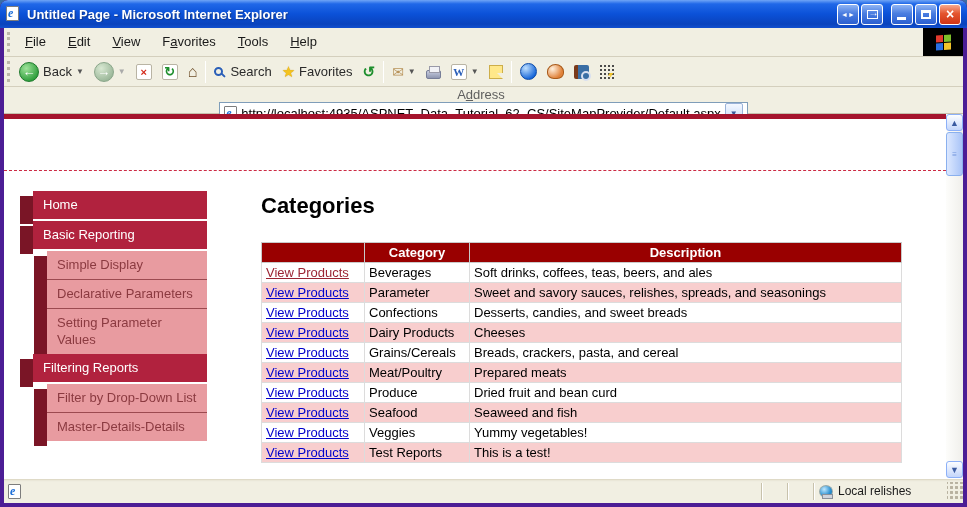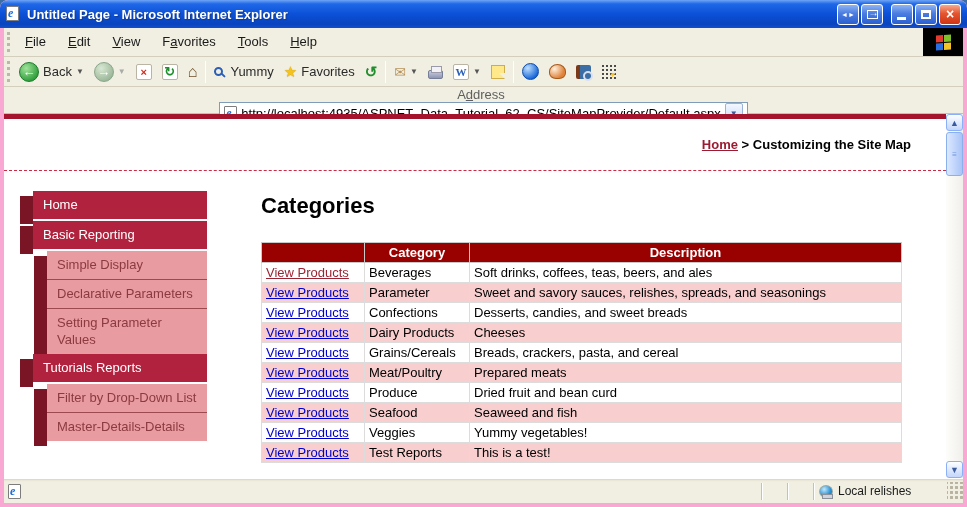--- a/index.html
+++ b/index.html
@@ -1,19 +1,19 @@
 <!DOCTYPE html>
 <html><head>
 <meta charset="utf-8">
 <style>
   * { box-sizing: border-box; margin: 0; padding: 0; }
   html,body { background:#3a6ea5; }
   body { font-family:"Liberation Sans", sans-serif; }
 
-  .window{ position:relative; width:967px; height:507px; background:#f9a8d4; overflow:hidden;
+  .window{ position:relative; width:967px; height:507px; background:#4c1d95; overflow:hidden;
            border-radius:8px 8px 0 0; }
 
   
   .titlebar{ position:absolute; top:0; left:0; right:0; height:28px;
     background:linear-gradient(180deg,#70a5f6 0%,#2068e8 14%,#0b51d8 50%,#0a43bd 86%,#1250cf 100%);
     display:flex; align-items:center; padding:0 6px; border-radius:8px 8px 0 0; }
   .title-icon{ width:16px; height:16px; position:relative; margin-right:5px; flex:0 0 auto; }
   .page-ico{ display:inline-block; width:13px; height:15px; background:#fff; border:1px solid #7d7d7d;
     border-radius:1px; position:relative; }
   .page-ico::after{ content:"e"; position:absolute; left:1px; top:-1px; font:bold italic 12px "Liberation Serif",serif;
@@ -224,21 +224,21 @@
       </span>
     <span class="tool">
         <span class="sq-ico refresh-a">↻</span>
       </span>
     <span class="tool">
         <span class="home-g">⌂</span>
       </span>
     <span class="tsep"></span>
     <span class="tool">
       <span class="magnifier"></span>
-      <span>Yummy</span>
+      <span>Search</span>
     </span>
     <span class="tool">
       <span class="star">★</span>
       <span>Favorites</span>
     </span>
     <span class="tool">
         <span class="hist">↺</span>
       </span>
     <span class="tsep"></span>
     <span class="tool">
@@ -280,46 +280,41 @@
     </span>
     <span class="go-btn">
       <span class="go-ico">→</span>
       <span>Go</span>
     </span>
   </div>
 
   <div class="content">
     <div class="red-top"></div>
     <div class="page-header">
-      <span class="breadcrumb">
-        <a href="#">Home</a>
-        <span>&gt;</span>
-        <span>Customizing the Site Map</span>
-      </span>
     </div>
     <hr class="dashed">
     <div class="page-body">
       <div class="nav">
           <div class="nav-item nav-main">
             <span class="lbl">Home</span>
           </div>
           <div class="nav-item nav-main">
             <span class="lbl">Basic Reporting</span>
           </div>
           <div class="nav-item nav-sub">
             <span class="lbl">Simple Display</span>
           </div>
           <div class="nav-item nav-sub">
             <span class="lbl">Declarative Parameters</span>
           </div>
           <div class="nav-item nav-sub last-sub">
             <span class="lbl">Setting Parameter Values</span>
           </div>
           <div class="nav-item nav-main">
-            <span class="lbl">Tutorials Reports</span>
+            <span class="lbl">Filtering Reports</span>
           </div>
           <div class="nav-item nav-sub">
             <span class="lbl">Filter by Drop-Down List</span>
           </div>
           <div class="nav-item nav-sub last-sub">
             <span class="lbl">Master-Details-Details</span>
           </div>
         </div>
       <div class="main">
         <div class="cat-heading">Categories</div>

